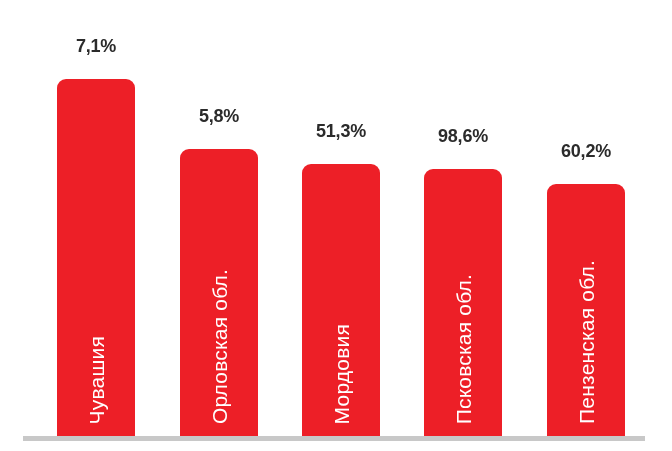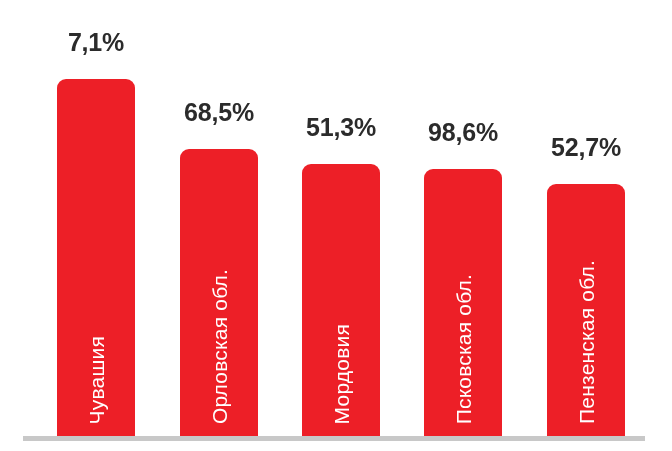--- a/index.html
+++ b/index.html
@@ -53,21 +53,21 @@
     background: #ed1f27;
     border-top-left-radius: 9px;
     border-top-right-radius: 9px;
   }
 
   .bar-value {
     position: absolute;
     left: 50%;
     transform: translateX(-50%);
     white-space: nowrap;
-    font-size: 25px;
+    font-size: 18px;
     font-weight: bold;
     color: #2b2b2b;
     letter-spacing: -0.2px;
     margin-top: 48px;
   }
 
   .bar-category {
     position: absolute;
     left: 0;
     bottom: 12px;
@@ -100,21 +100,21 @@
     <div class="bar-group" style="left:57px; width:78px; height:436px;">
       <div class="bar-value" style="bottom:379px;">7,1%</div>
       <div class="bar-rect" style="height:357px;">
         <div class="bar-category">
           <span>Чувашия</span>
         </div>
       </div>
     </div>
 
     <div class="bar-group" style="left:180px; width:78px; height:436px;">
-      <div class="bar-value" style="bottom:309px;">68,5%</div>
+      <div class="bar-value" style="bottom:309px;">5,8%</div>
       <div class="bar-rect" style="height:287px;">
         <div class="bar-category">
           <span>Орловская обл.</span>
         </div>
       </div>
     </div>
 
     <div class="bar-group" style="left:302px; width:78px; height:436px;">
       <div class="bar-value" style="bottom:294px;">51,3%</div>
       <div class="bar-rect" style="height:272px;">
@@ -127,21 +127,21 @@
     <div class="bar-group" style="left:424px; width:78px; height:436px;">
       <div class="bar-value" style="bottom:289px;">98,6%</div>
       <div class="bar-rect" style="height:267px;">
         <div class="bar-category">
           <span>Псковская обл.</span>
         </div>
       </div>
     </div>
 
     <div class="bar-group" style="left:547px; width:78px; height:436px;">
-      <div class="bar-value" style="bottom:274px;">52,7%</div>
+      <div class="bar-value" style="bottom:274px;">60,2%</div>
       <div class="bar-rect" style="height:252px;">
         <div class="bar-category">
           <span>Пензенская обл.</span>
         </div>
       </div>
     </div>
 
   </div>
 
   <div id="baseline"></div>

